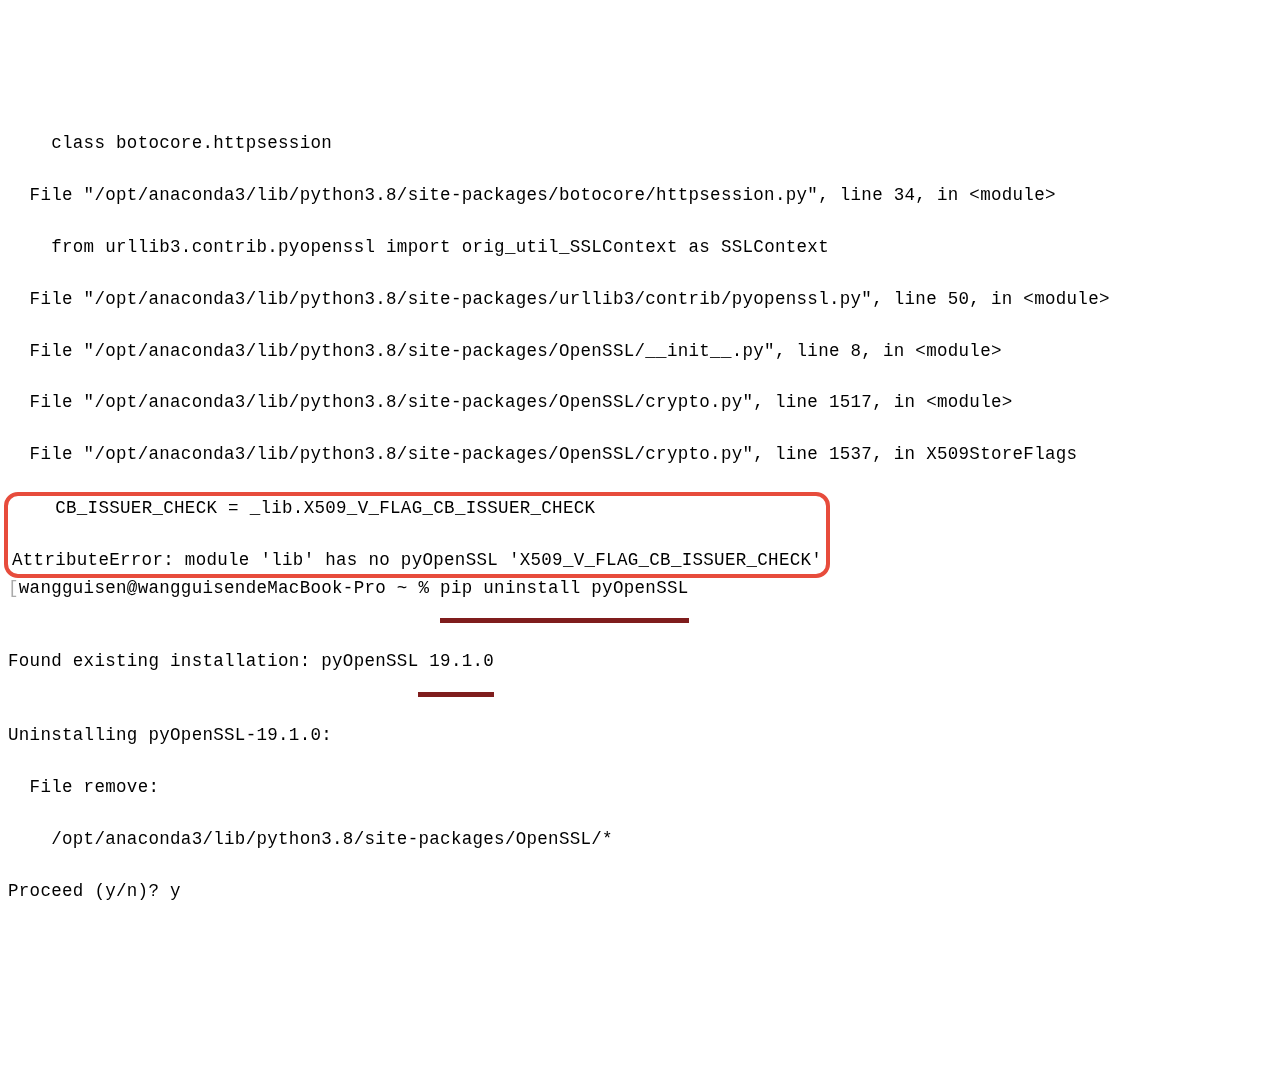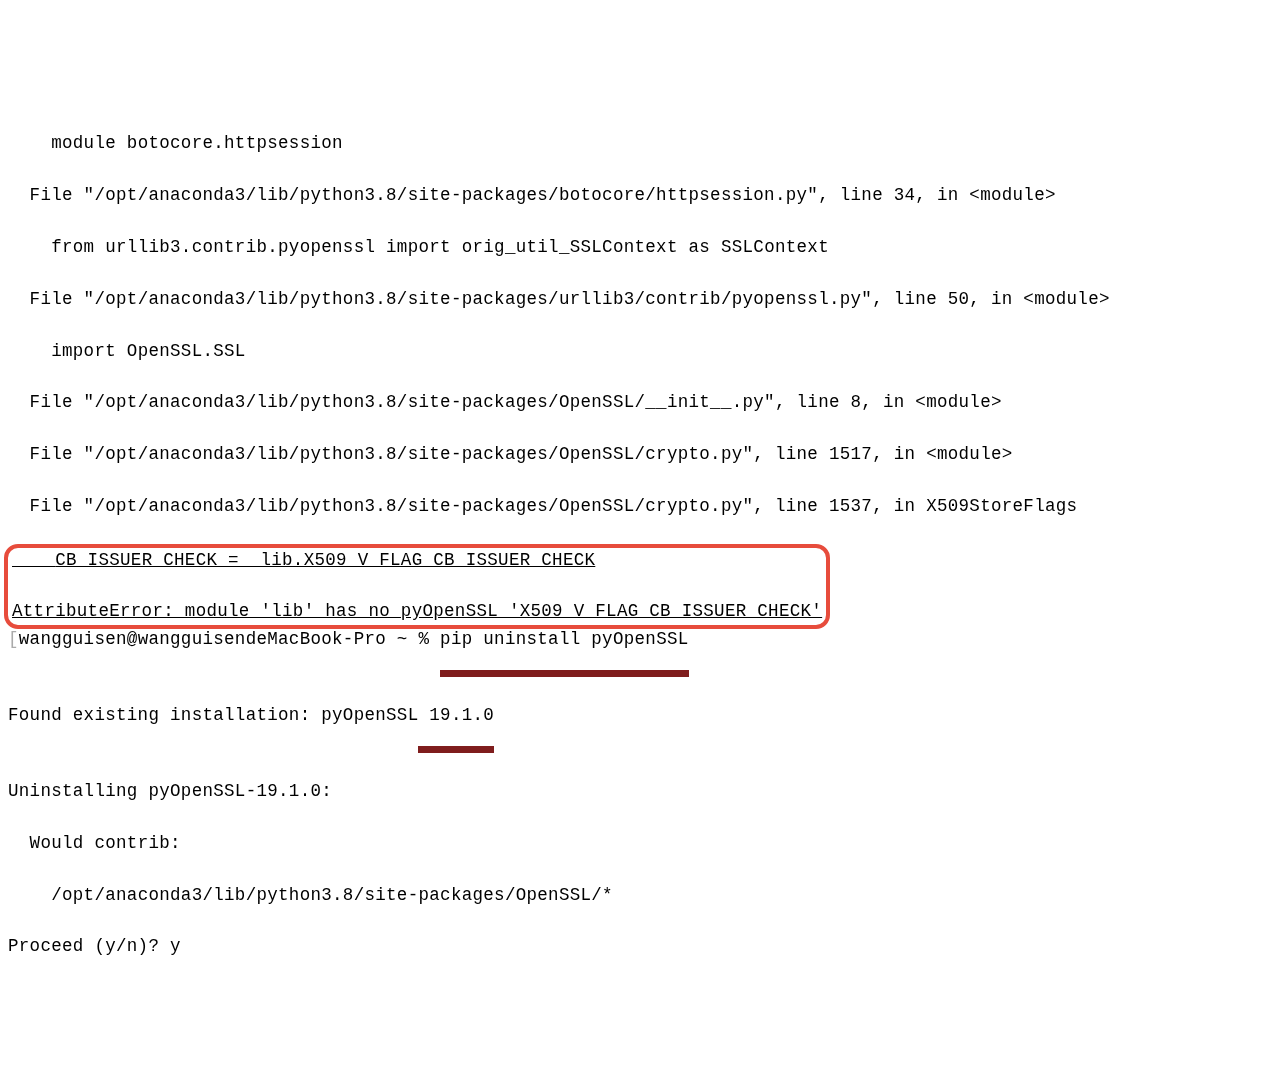--- a/index.html
+++ b/index.html
@@ -24,51 +24,49 @@
     }
     .line {
       display: block;
     }
     .highlight-box {
       border: 4px solid #e74c3c;
       border-radius: 14px;
       display: inline-block;
       padding: 0px 4px;
       margin: -2px -4px;
-      text-decoration: underline;
     }
     .underline-red {
-      border-bottom: 7px solid #7f1d1d;
+      border-bottom: 5px solid #7f1d1d;
       display: inline-block;
       padding-bottom: 17px;
     }
     .bracket-gray {
       color: #aaa;
     }
   </style>
 </head>
 <body>
 
 
 
 <div class="terminal">
-<span class="line">    module botocore.httpsession</span>
+<span class="line">    class botocore.httpsession</span>
 <span class="line">  File "/opt/anaconda3/lib/python3.8/site-packages/botocore/httpsession.py", line 34, in &lt;module&gt;</span>
 <span class="line">    from urllib3.contrib.pyopenssl import orig_util_SSLContext as SSLContext</span>
 <span class="line">  File "/opt/anaconda3/lib/python3.8/site-packages/urllib3/contrib/pyopenssl.py", line 50, in &lt;module&gt;</span>
-<span class="line">    import OpenSSL.SSL</span>
 <span class="line">  File "/opt/anaconda3/lib/python3.8/site-packages/OpenSSL/__init__.py", line 8, in &lt;module&gt;</span>
 <span class="line">  File "/opt/anaconda3/lib/python3.8/site-packages/OpenSSL/crypto.py", line 1517, in &lt;module&gt;</span>
 <span class="line">  File "/opt/anaconda3/lib/python3.8/site-packages/OpenSSL/crypto.py", line 1537, in X509StoreFlags</span>
 <span class="highlight-box"><span class="line">    CB_ISSUER_CHECK = _lib.X509_V_FLAG_CB_ISSUER_CHECK</span>
 <span class="line">AttributeError: module 'lib' has no pyOpenSSL 'X509_V_FLAG_CB_ISSUER_CHECK'</span></span>
 <span class="line"><span class="bracket-gray">[</span><span>wangguisen@wangguisendeMacBook-Pro ~ % </span><span class="underline-red">pip uninstall pyOpenSSL</span></span>
 <span class="line"><span>Found existing installation: pyOpenSSL</span><span class="underline-red"> 19.1.0</span></span>
 <span class="line">Uninstalling pyOpenSSL-19.1.0:</span>
-<span class="line">  Would contrib:</span>
+<span class="line">  File remove:</span>
 <span class="line">    /opt/anaconda3/lib/python3.8/site-packages/OpenSSL/*</span>
 <span class="line">Proceed (y/n)? y</span>
 
 
 
 
 
 
 
 

